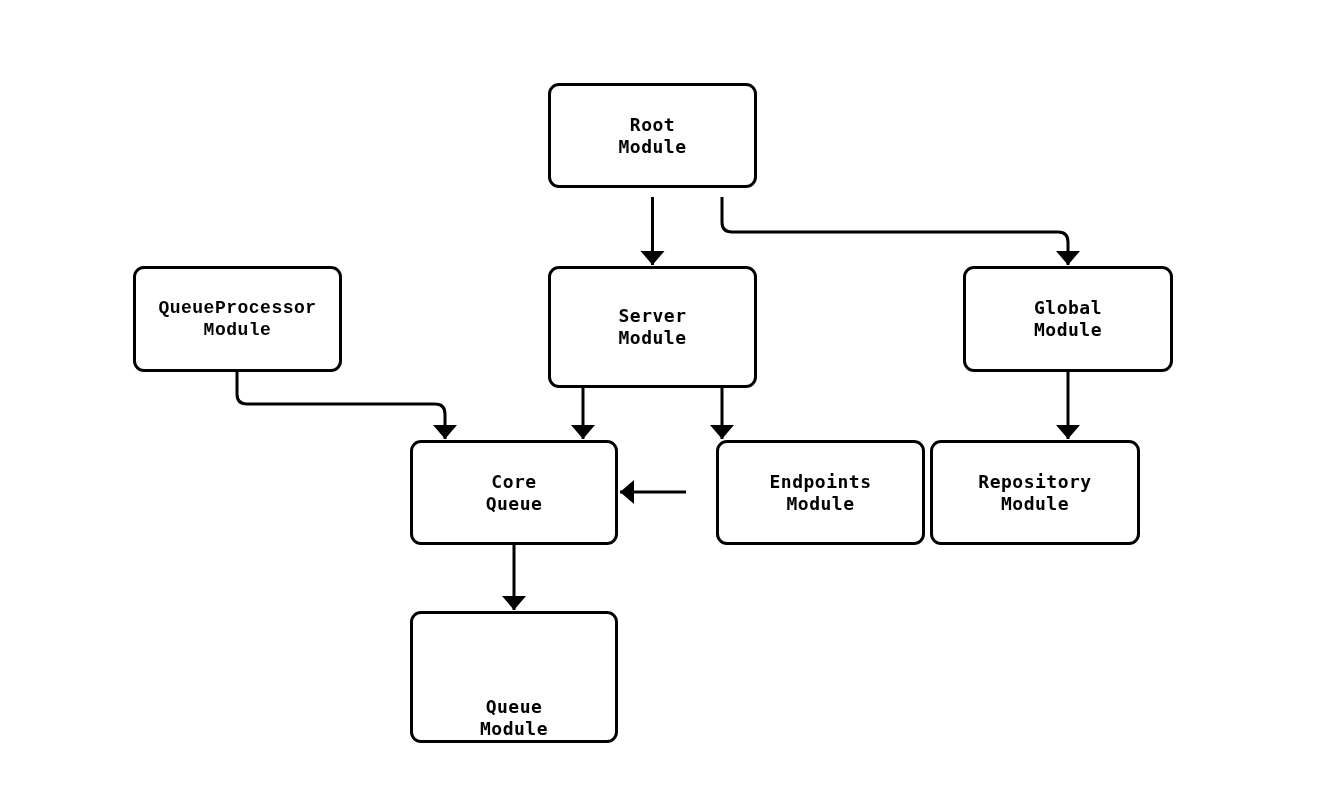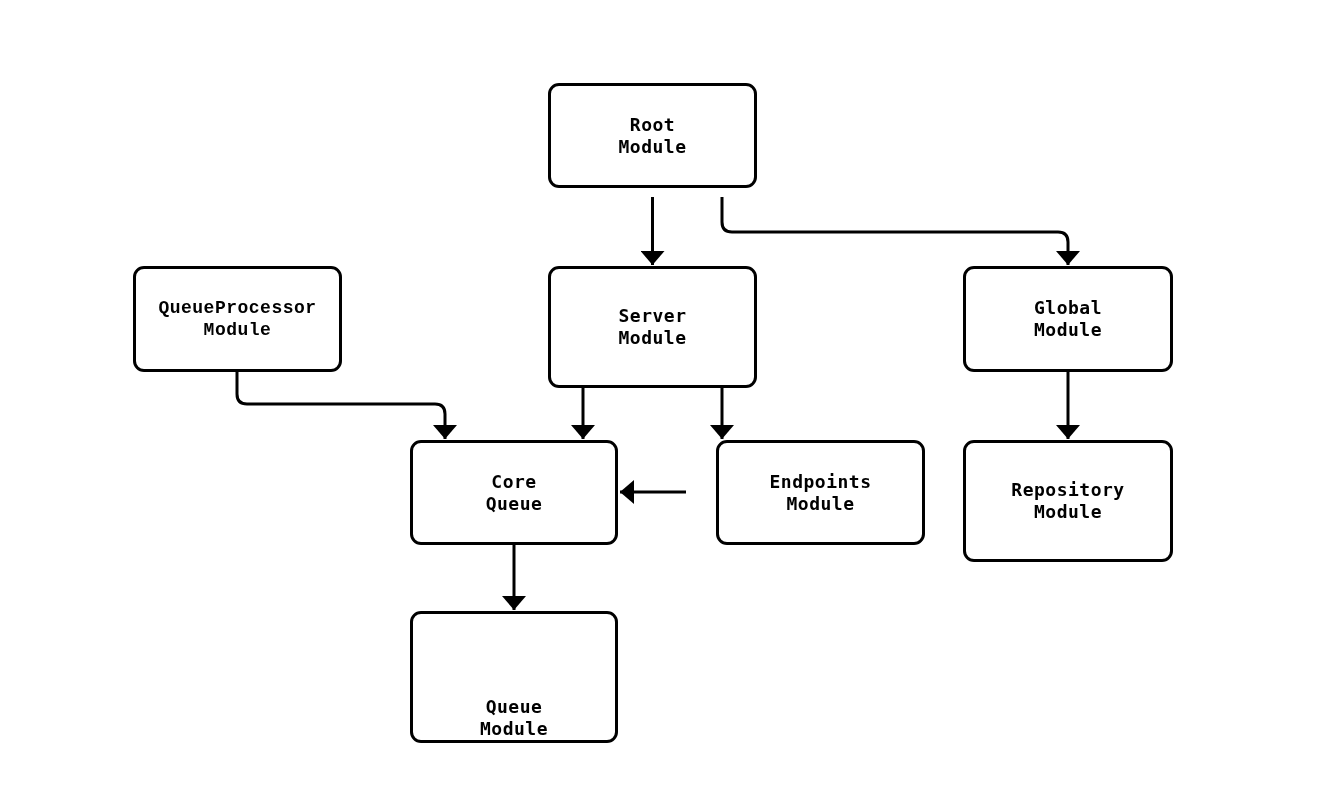--- a/index.html
+++ b/index.html
@@ -99,21 +99,21 @@
   <div class="node" style="left:410px; top:440px; width:208px; height:105px;">
     <span class="node-label">Core
 Queue</span>
   </div>
 
   <div class="node" style="left:688px; top:440px; width:209px; height:105px;margin-left:28px;">
     <span class="node-label">Endpoints
 Module</span>
   </div>
 
-  <div class="node" style="left:963px; top:440px; width:210px; height:122px;">
+  <div class="node" style="left:930px; top:440px; width:210px; height:105px;">
     <span class="node-label">Repository
 Module</span>
   </div>
 
   <div class="node" style="left:410px; top:611px; width:208px; height:132px;align-items:flex-end;">
     <span class="node-label">Queue
 Module</span>
   </div>
 
 </div>

